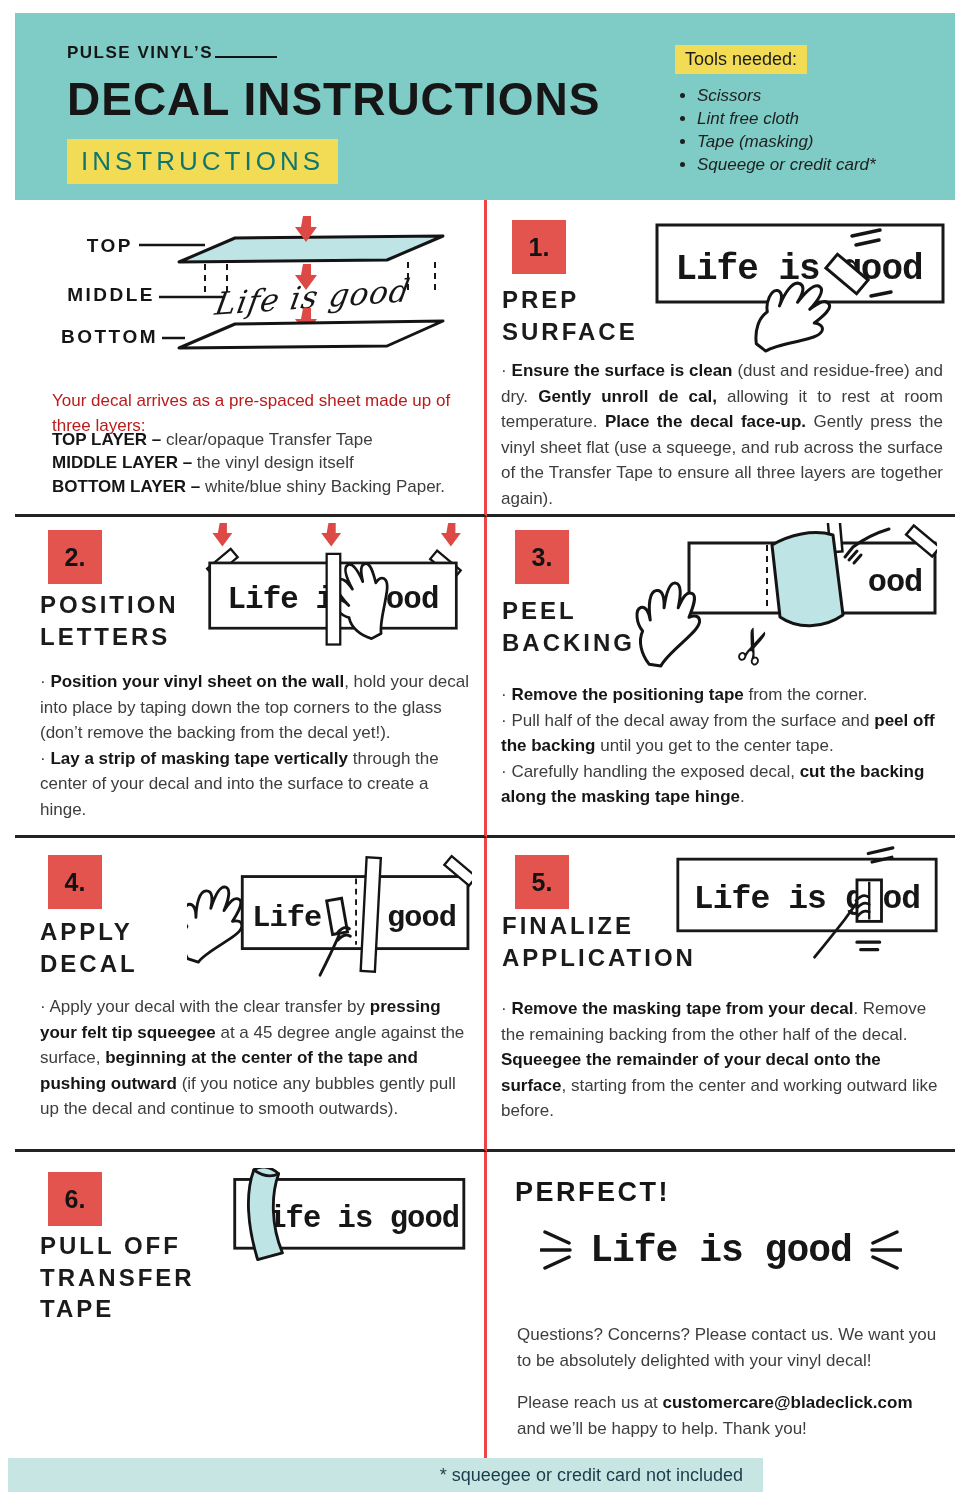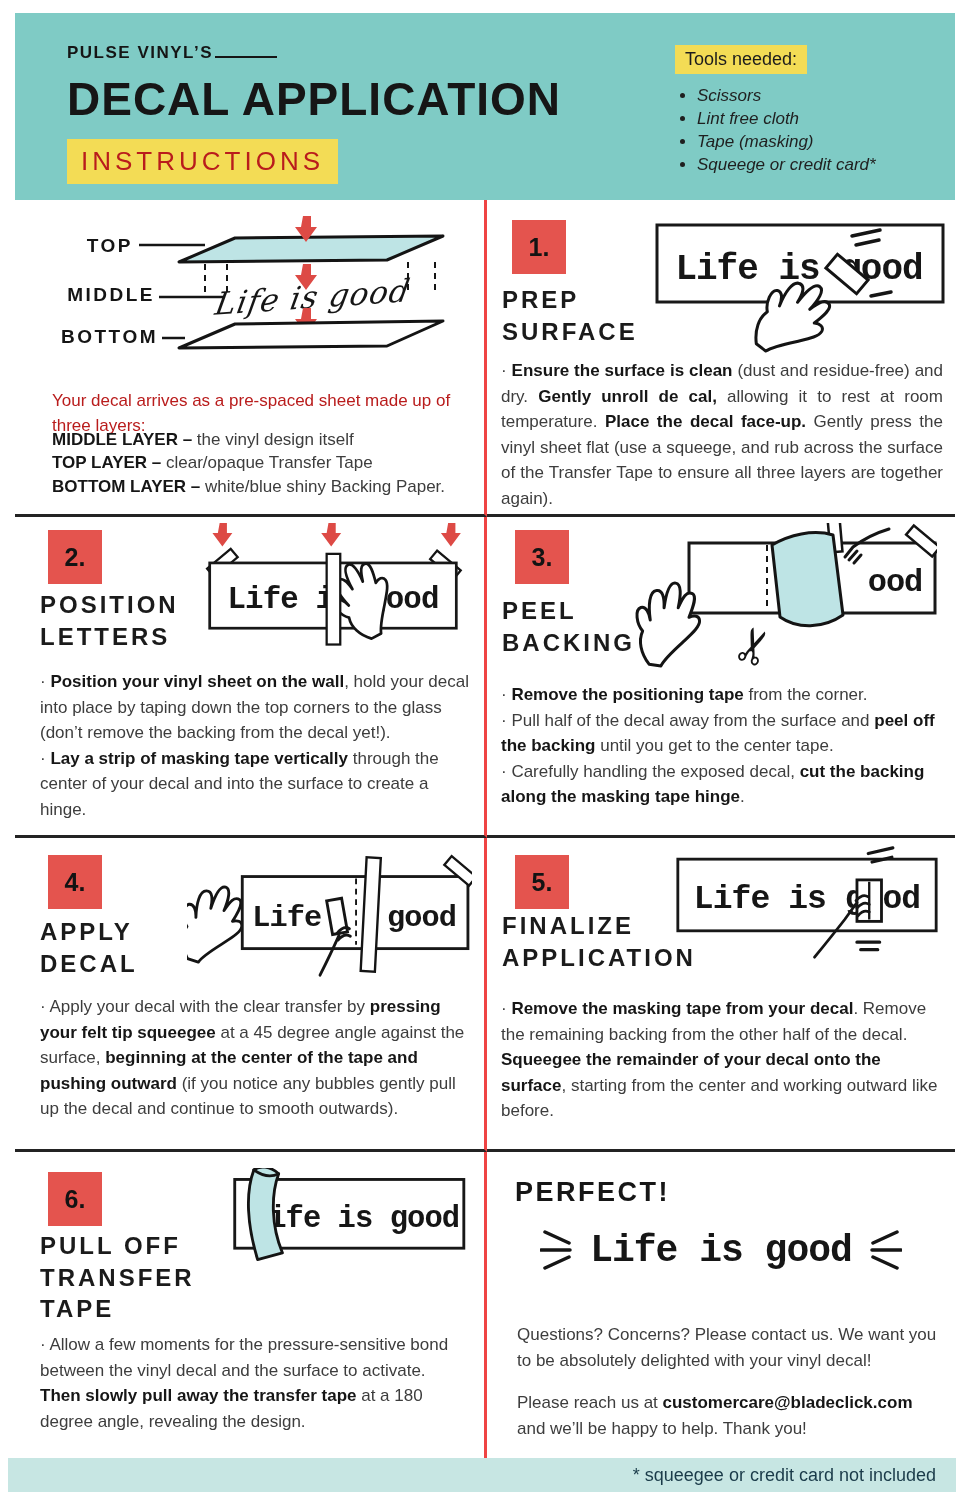--- a/index.html
+++ b/index.html
@@ -5,21 +5,21 @@
   html,body{margin:0;padding:0;background:#ffffff;}
   .page{position:relative;width:970px;height:1500px;background:#fff;overflow:hidden;
         font-family:"Liberation Sans",sans-serif;color:#3d3d3d;}
   
   .banner{position:absolute;left:15px;top:13px;width:940px;height:187px;background:#7FCBC5;
           box-sizing:border-box;padding:30px 28px 12px 52px;display:flex;justify-content:space-between;}
   .brand{font-size:17px;font-weight:700;letter-spacing:1.5px;color:#151515;}
   .brand .rule{display:inline-block;width:62px;border-bottom:2px solid #151515;margin-left:2px;}
   .main-title{margin-top:9px;font-size:46px;font-weight:700;letter-spacing:1px;color:#161616;}
   .subtitle{display:inline-block;margin-top:13px;background:#F3DC55;padding:7px 14px;
-            font-size:26px;letter-spacing:4px;color:#b91c1c;}
+            font-size:26px;letter-spacing:4px;color:#0f766e;}
   .tools{width:252px;padding-top:2px;}
   .tools-label{display:inline-block;background:#F3DC55;padding:4px 10px;font-size:18px;color:#1c1c1c;}
   .tools ul{margin:12px 0 0 0;padding-left:22px;font-style:italic;}
   .tools li{font-size:17px;color:#1f1f1f;margin:3px 0;}
   
   .grid{position:absolute;left:15px;top:200px;width:940px;display:grid;
         grid-template-columns:472px 468px;grid-template-rows:317px 321px 314px 306px;}
   .cell{position:relative;box-sizing:border-box;}
   .cl{border-right:3px solid #ef4444;}
   .rb{border-bottom:3px solid #232323;}
@@ -40,21 +40,21 @@
   
   .perfect-h{position:absolute;left:28px;top:25px;font-size:27px;font-weight:700;
              letter-spacing:2.5px;color:#161616;}
   .perfect-decal{position:absolute;left:0;top:72px;width:100%;display:flex;
                  align-items:center;justify-content:center;gap:16px;}
   .perfect-decal .txt{font-family:"Liberation Mono",monospace;font-weight:700;font-size:38px;
                       letter-spacing:-1px;color:#161616;}
   .pp{position:absolute;left:30px;width:424px;font-size:17px;line-height:1.5;color:#3d3d3d;}
   .pp p{margin:0;}
   
-  .footer{position:absolute;left:8px;top:1458px;width:948px;height:34px;background:#C7E6E3;
+  .footer{position:absolute;left:8px;top:1458px;width:755px;height:34px;background:#C7E6E3;
           box-sizing:border-box;text-align:right;padding-right:20px;font-size:18px;
           line-height:34px;color:#1A3B49;}
   
   .dbox{fill:#fff;stroke:#181818;stroke-width:3;}
   .decaltxt{font-family:"Liberation Mono",monospace;font-weight:700;letter-spacing:-1px;
             fill:#161616;text-anchor:middle;}
   .svglabel{font-family:"Liberation Sans",sans-serif;font-weight:700;letter-spacing:2.5px;
             fill:#151515;font-size:19px;text-anchor:end;}
   .script{font-family:"DejaVu Serif",serif;font-style:italic;font-size:31px;fill:#161616;
           text-anchor:middle;letter-spacing:1px;}
@@ -73,21 +73,21 @@
     <path id="rarrow" d="M5,0 h8 v11 h6 l-11,15 -11,-15 h6 z" fill="#DD4A45"></path>
     <rect id="tape" x="-17" y="-6" width="34" height="12" fill="#ffffff" stroke="#141414" stroke-width="2.5"></rect>
   </defs>
 </svg>
 
 <div class="page">
 
   <header class="banner">
     <div>
       <div class="brand"><span>PULSE VINYL’S</span><span class="rule"></span></div>
-      <div class="main-title">DECAL APPLICATION</div>
+      <div class="main-title">DECAL INSTRUCTIONS</div>
       <div class="subtitle">INSTRUCTIONS</div>
     </div>
     <div class="tools">
       <span class="tools-label">Tools needed:</span>
       <ul>
         <li>Scissors</li>
         <li>Lint free cloth</li>
         <li>Tape (masking)</li>
         <li>Squeege or credit card*</li>
       </ul>
@@ -109,22 +109,22 @@
         <g transform="translate(256,92) rotate(-4) skewX(-14)">
           <text class="script" x="0" y="0">Life is good</text>
         </g>
         <use href="#rarrow" transform="translate(243,92)"></use>
         <text class="svglabel" x="103" y="127">BOTTOM</text>
         <path class="ln" d="M107,122 H130"></path>
         <path d="M124,132 L180,108 L388,105 L332,130 Z" fill="#fff" stroke="#141414" stroke-width="3" stroke-linejoin="round"></path>
       </svg>
       <p class="intro-par">Your decal arrives as a pre-spaced sheet made up of three layers:</p>
       <div class="layers">
+          <p><span class="b">TOP LAYER – </span><span>clear/opaque Transfer Tape</span></p>
           <p><span class="b">MIDDLE LAYER – </span><span>the vinyl design itself</span></p>
-          <p><span class="b">TOP LAYER – </span><span>clear/opaque Transfer Tape</span></p>
           <p><span class="b">BOTTOM LAYER – </span><span>white/blue shiny Backing Paper.</span></p>
         </div>
     </section>
 
     <section class="cell rb">
       <div class="badge" style="left:25px;top:20px">1.</div>
       <div class="stitle" style="left:15px;top:84px">
         <div>PREP</div>
         <div>SURFACE</div>
       </div>
@@ -243,23 +243,20 @@
         <div>PULL OFF</div>
         <div>TRANSFER</div>
         <div>TAPE</div>
       </div>
       <svg class="illo" style="left:185px;top:16px" width="268" height="105" viewBox="0 0 280 110">
         <rect class="dbox" x="36" y="12" width="240" height="72"></rect>
         <text class="decaltxt" x="162" y="62" font-size="32">Life is good</text>
         <path class="teal" d="M56,2 C47,26 49,60 60,96 L86,89 C74,60 74,28 82,6 C73,-2 62,-3 56,2 Z"></path>
         <path class="arm" d="M56,2 Q70,12 82,6"></path>
       </svg>
-      <div class="body" style="left:25px;top:180px;width:430px">
-          <p><span>· Allow a few moments for the pressure-sensitive bond between the vinyl decal and the surface to activate. </span><span class="b">Then slowly pull away the transfer tape</span><span> at a 180 degree angle, revealing the design.</span></p>
-        </div>
     </section>
 
     <section class="cell">
       <div class="perfect-h">PERFECT!</div>
       <div class="perfect-decal">
         <svg width="34" height="52" viewBox="0 0 34 52">
           <path class="mline" d="M5,8 L29,19 M1,26 H30 M5,44 L29,33"></path>
         </svg>
         <span class="txt">Life is good</span>
         <svg width="34" height="52" viewBox="0 0 34 52">

